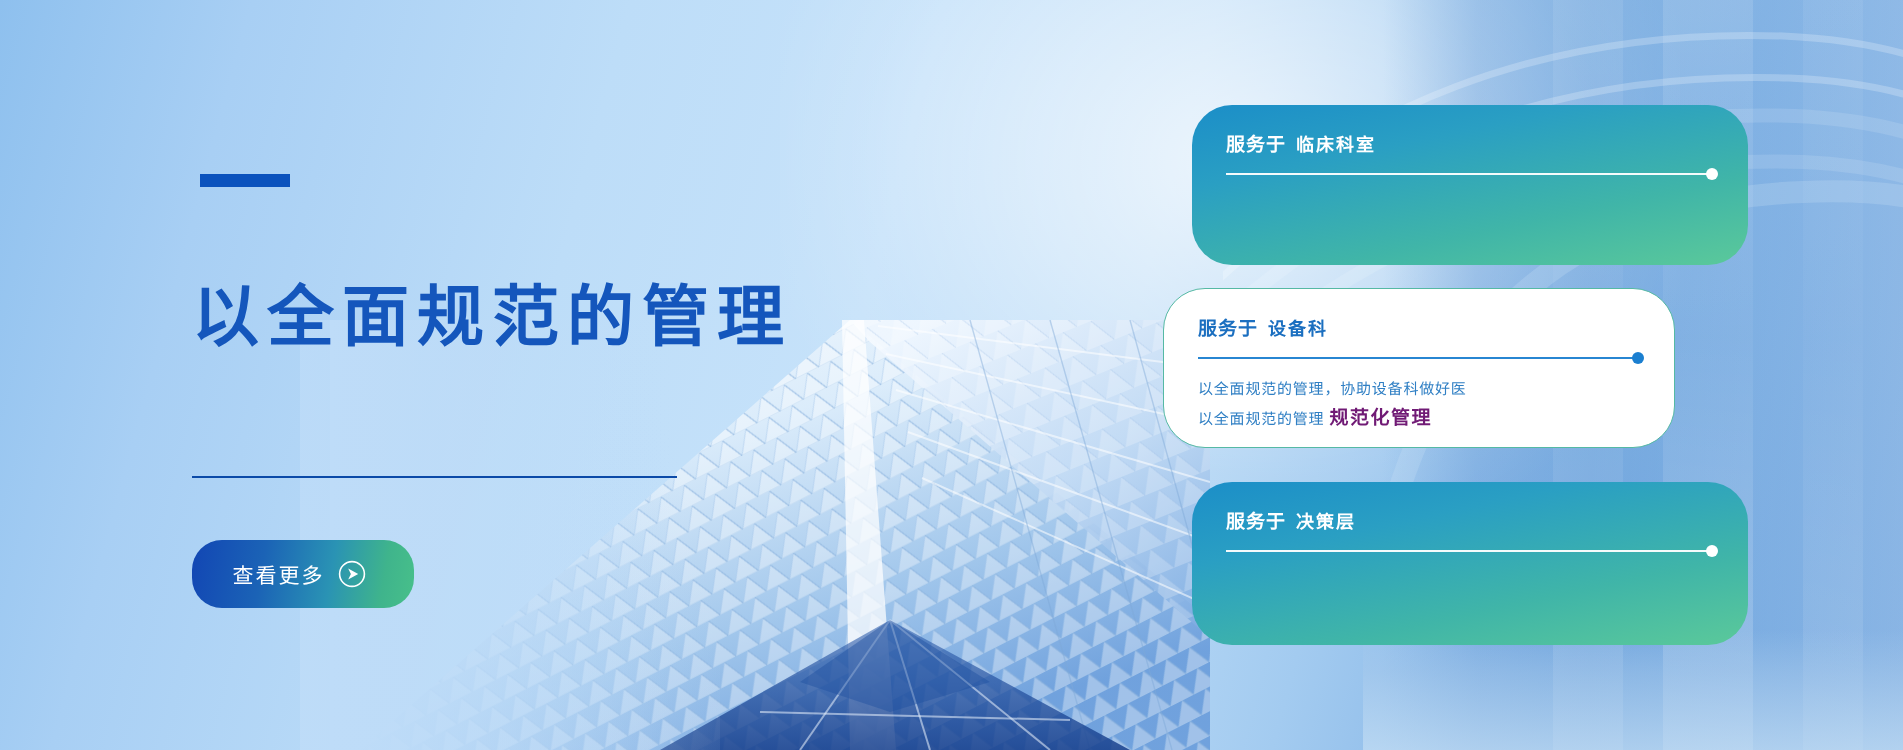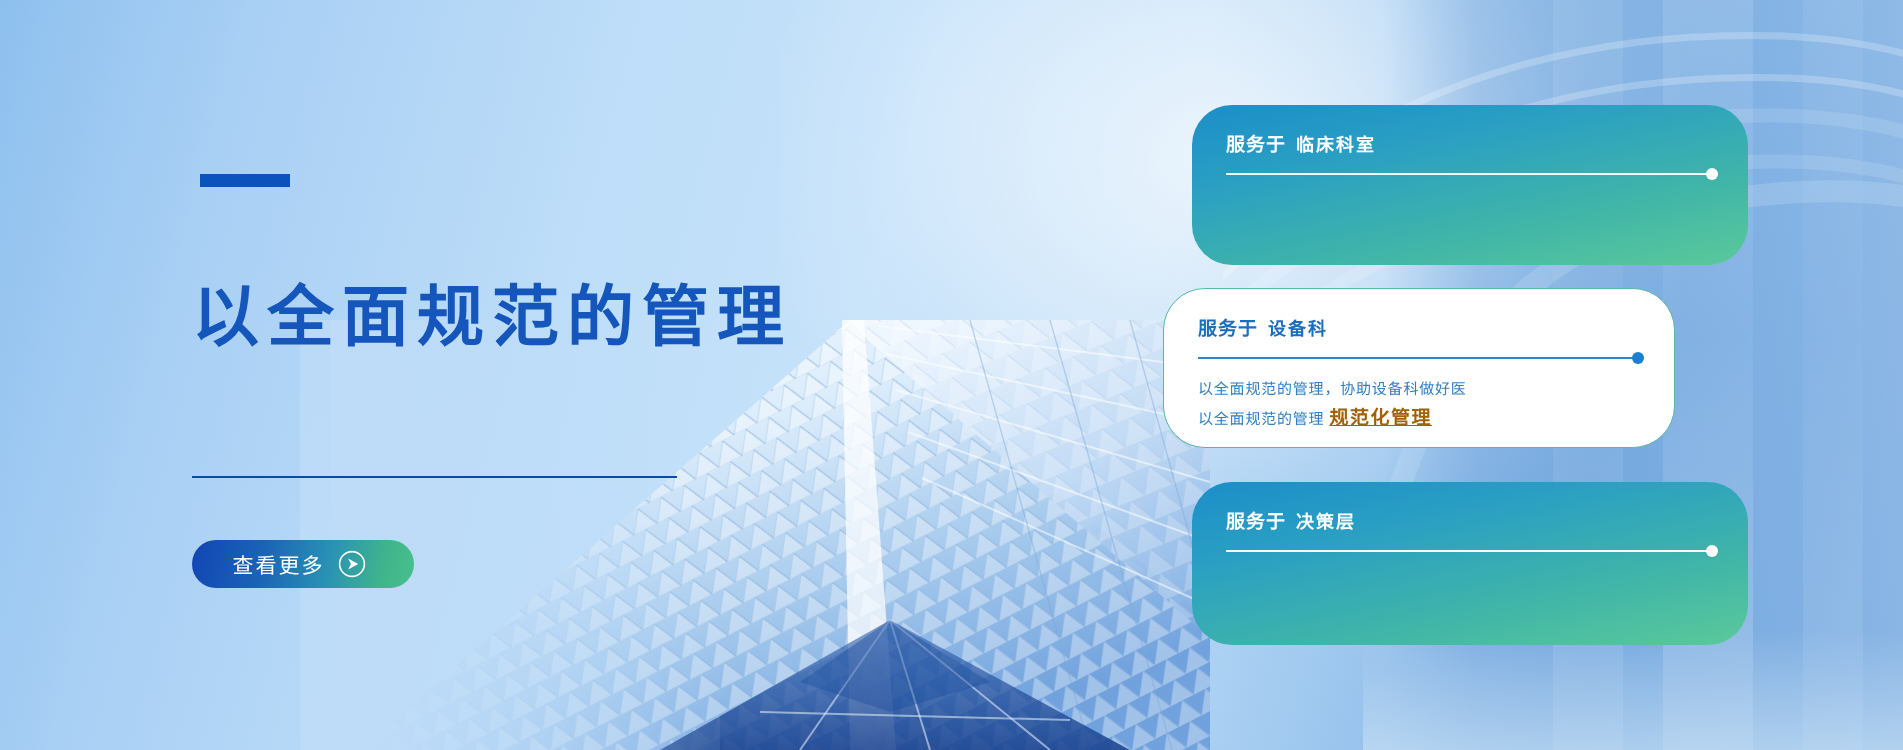--- a/index.html
+++ b/index.html
@@ -141,21 +141,21 @@
   .divider {
     position: absolute;
     left: 0; top: 476px;
     width: 485px; height: 2px;
     background: #0b4aa8;
   }
 
   .cta-button {
     position: absolute;
     left: 0; top: 540px;
-    width: 222px; height: 48px;
+    width: 222px; height: 68px;
     border: none;
     border-radius: 30px;
     background: linear-gradient(100deg, #1246b4 0%, #1b63b6 32%, #2a93b4 62%, #3fb48c 85%, #48c08a 100%);
     color: #ffffff;
     display: flex;
     align-items: center;
     justify-content: center;
     gap: 13px;
     cursor: pointer;
     padding: 0 8px 0 0;
@@ -254,21 +254,21 @@
     max-width: 330px;
   }
   .card-desc .emph {
     font-size: 19px;
     font-weight: 700;
     letter-spacing: 1.5px;
   }
   .card--gradient .card-desc { color: #f2fbff; }
   .card--gradient .card-desc .emph { color: #ffffff; }
   .card--white .card-desc { color: #2f7fc4; }
-  .card--white .card-desc .emph { color: #a16207; text-decoration: underline; }
+  .card--white .card-desc .emph { color: #701a75; }
 </style>
 </head>
 <body>
 
 <div class="banner">
 
   <div class="bg-glow"></div>
 
   <div class="bg-walls"></div>
   <div class="bg-wall-stripe" style="right:150px;width:90px;"></div>

